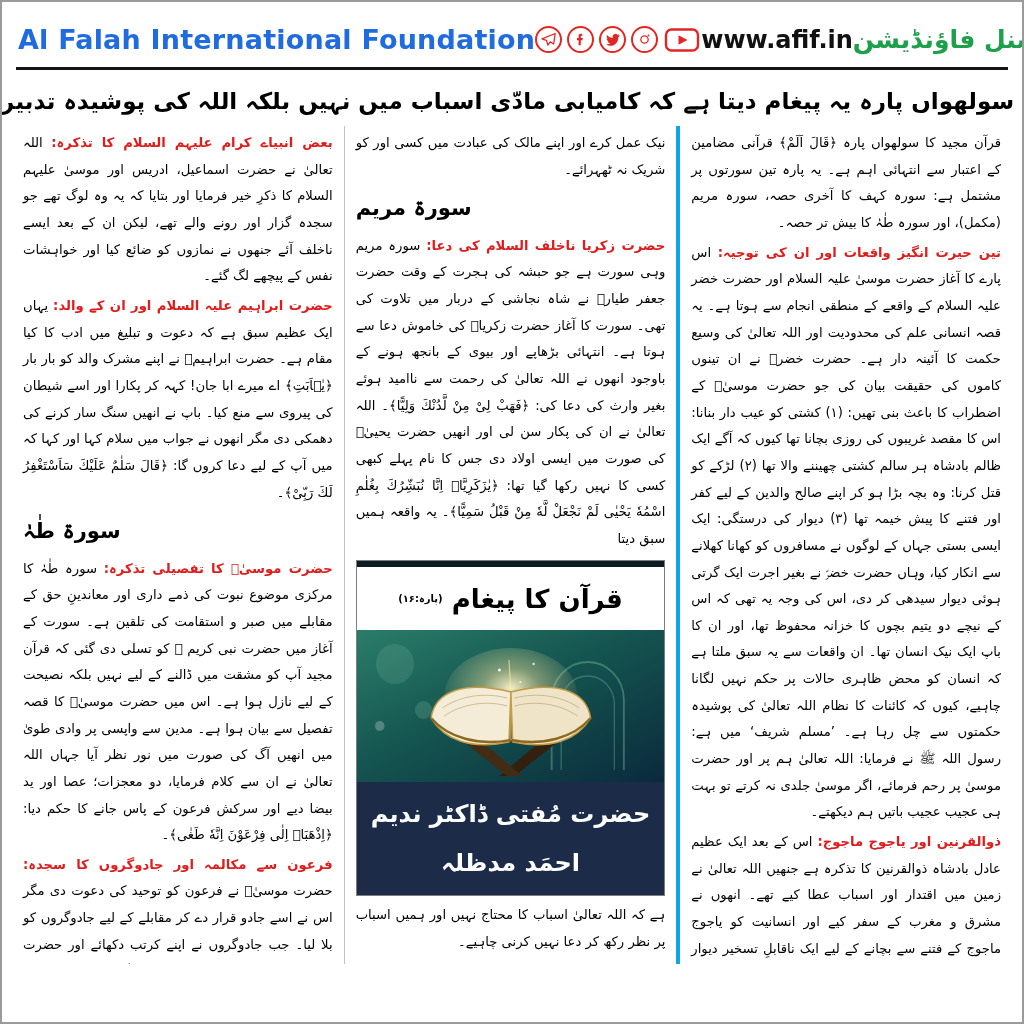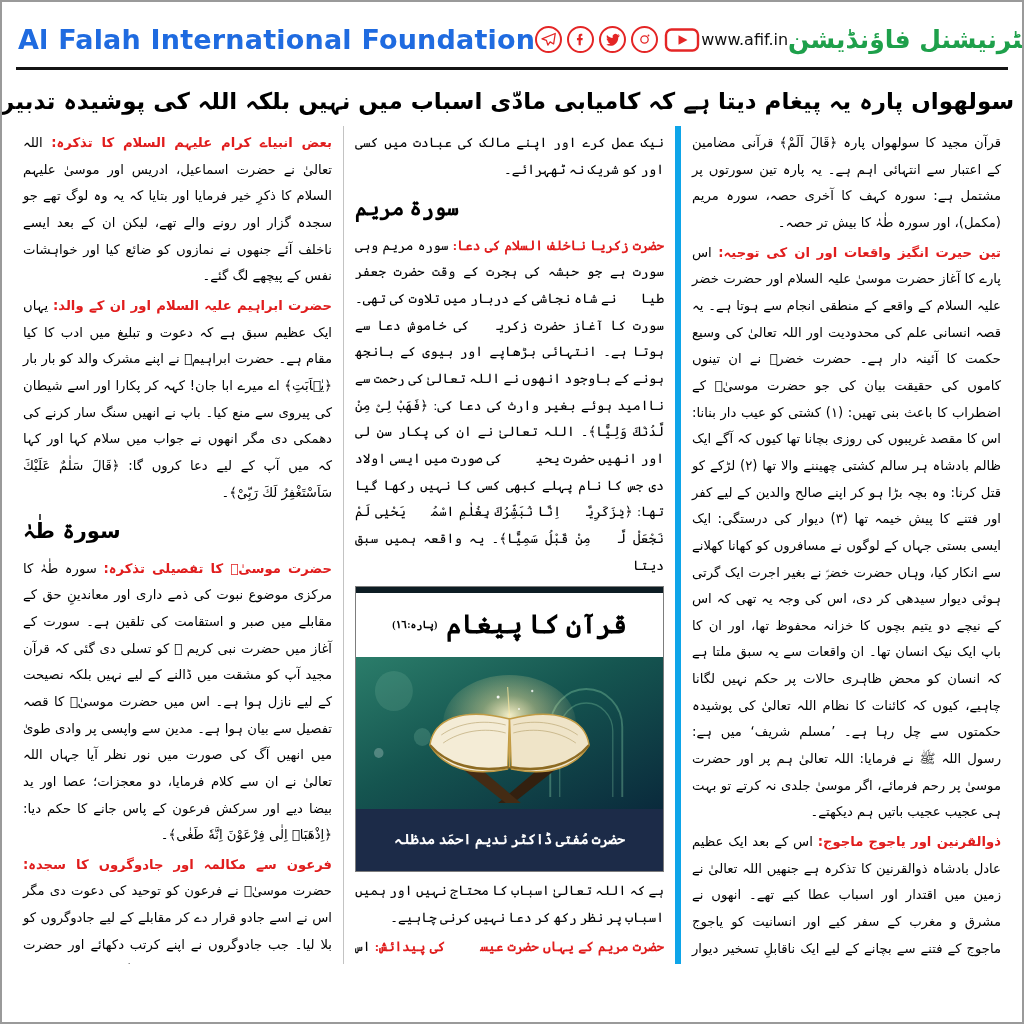--- a/index.html
+++ b/index.html
@@ -7,44 +7,44 @@
         border:2px solid #9a9a9a;box-sizing:border-box;overflow:hidden;}
   
   .header{display:flex;align-items:center;margin:22px 14px 0;padding:0 2px 12px;
           border-bottom:3px solid #141414;}
   .title-en{color:#1f6be0;font-weight:bold;font-size:27px;letter-spacing:.2px;white-space:nowrap;}
   .icons{display:flex;align-items:center;gap:5px;}
   .ring{width:27px;height:27px;border:2px solid #e42525;border-radius:50%;
         display:inline-flex;align-items:center;justify-content:center;box-sizing:border-box;}
   .no-ring{width:38px;height:27px;display:inline-flex;align-items:center;justify-content:center;}
   .icons svg{display:block;}
-  .site{font-weight:normal;font-size:16px;color:#111;white-space:nowrap;}
+  .site{font-weight:bold;font-size:24px;color:#111;white-space:nowrap;}
   .title-ur{color:#1ea04b;font-weight:bold;font-size:25px;direction:rtl;white-space:nowrap;
             margin-right:2px;flex:1;text-align:left;}
   
   .headline{direction:rtl;text-align:center;font-weight:bold;font-size:23px;color:#000;
             padding:18px 8px 12px;white-space:nowrap;overflow:hidden;}
   
   .columns{display:flex;flex-direction:row-reverse;margin:0 10px;height:838px;overflow:hidden;}
   .col{flex:1 1 0;box-sizing:border-box;padding:4px 11px 0;direction:rtl;text-align:justify;
        font-size:13.2px;line-height:2.02;color:#000;overflow:hidden;}
-  .col-mid{border-left:1px solid #c3c3c3;border-right:6px solid #0ea5e9;font-family:Liberation Serif, serif;}
+  .col-mid{border-left:1px solid #c3c3c3;border-right:4px solid #0ea5e9;}
   .para{margin:0 0 3px;}
   .lead{color:#e01d1d;font-weight:bold;}
   .sec-heading{text-align:left;font-weight:bold;font-size:21px;margin:4px 0 3px;direction:rtl;}
   
   .quran-figure{margin:7px 0 6px;border:1px solid #7d7d7d;background:#fff;}
   .img-topstrip{height:6px;background:#0d1c23;}
   .img-banner{background:#fff;direction:rtl;display:flex;align-items:center;justify-content:center;
               gap:9px;padding:6px 4px 5px;}
   .banner-title{font-size:26px;font-weight:bold;color:#000;}
   .banner-sub{font-size:10px;font-weight:bold;color:#000;}
   .img-art svg{display:block;width:100%;height:152px;}
-  .img-caption{background:#1c2b48;color:#ffffff;text-align:center;font-weight:bold;font-size:14px;
-               padding:17px 4px;direction:rtl;}
+  .img-caption{background:#1c2b48;color:#ffffff;text-align:center;font-weight:bold;font-size:24px;
+               padding:8px 4px;direction:rtl;}
 </style>
 </head>
 <body>
 
 <div class="page">
 
   <div class="header">
     <div class="title-en">Al Falah International Foundation</div>
     <div class="icons">
       <span class="ring">

